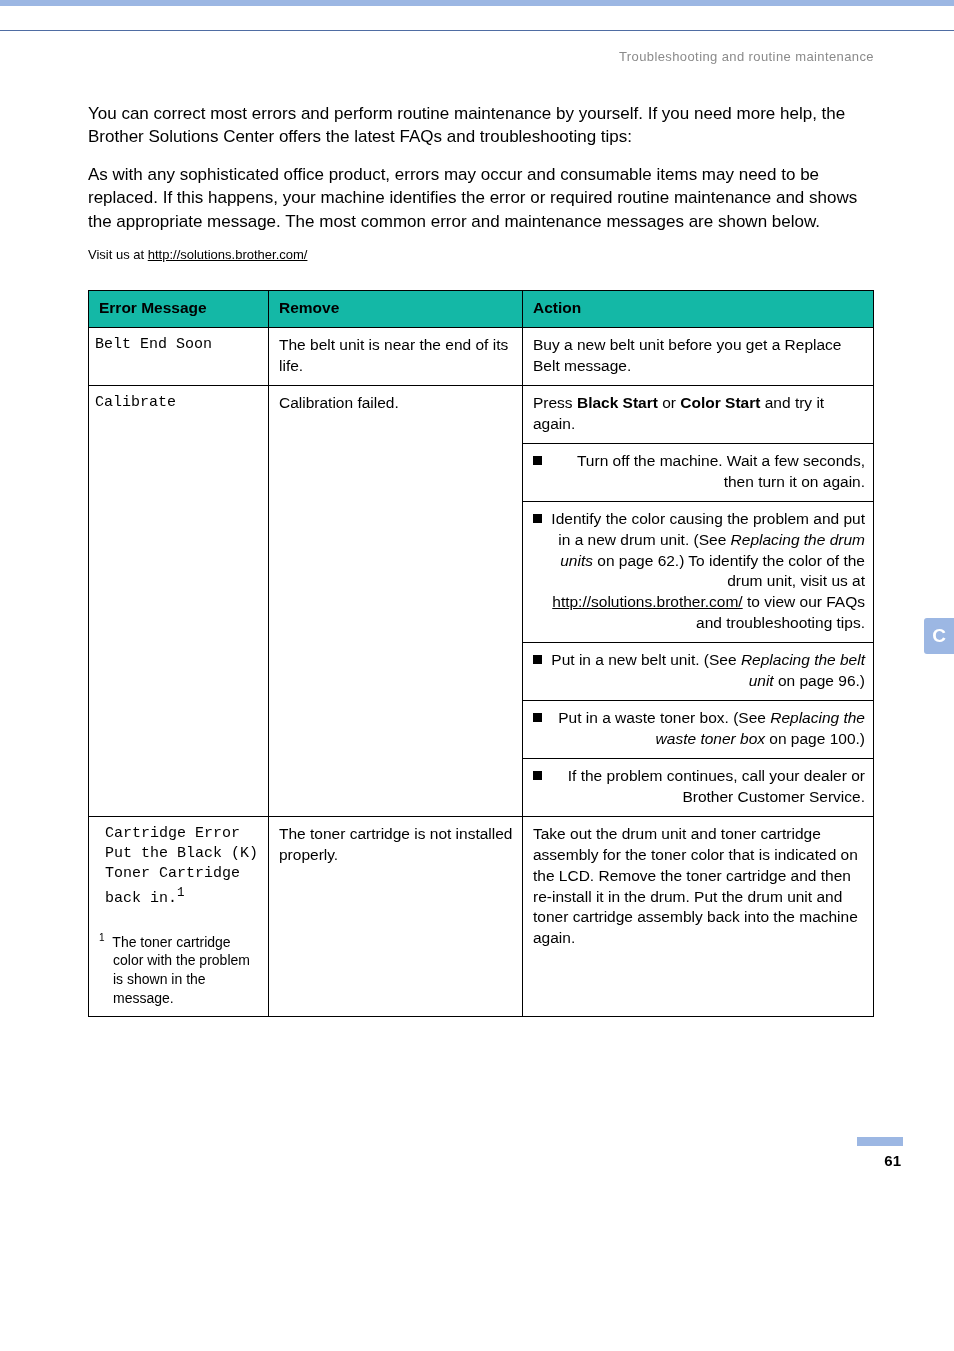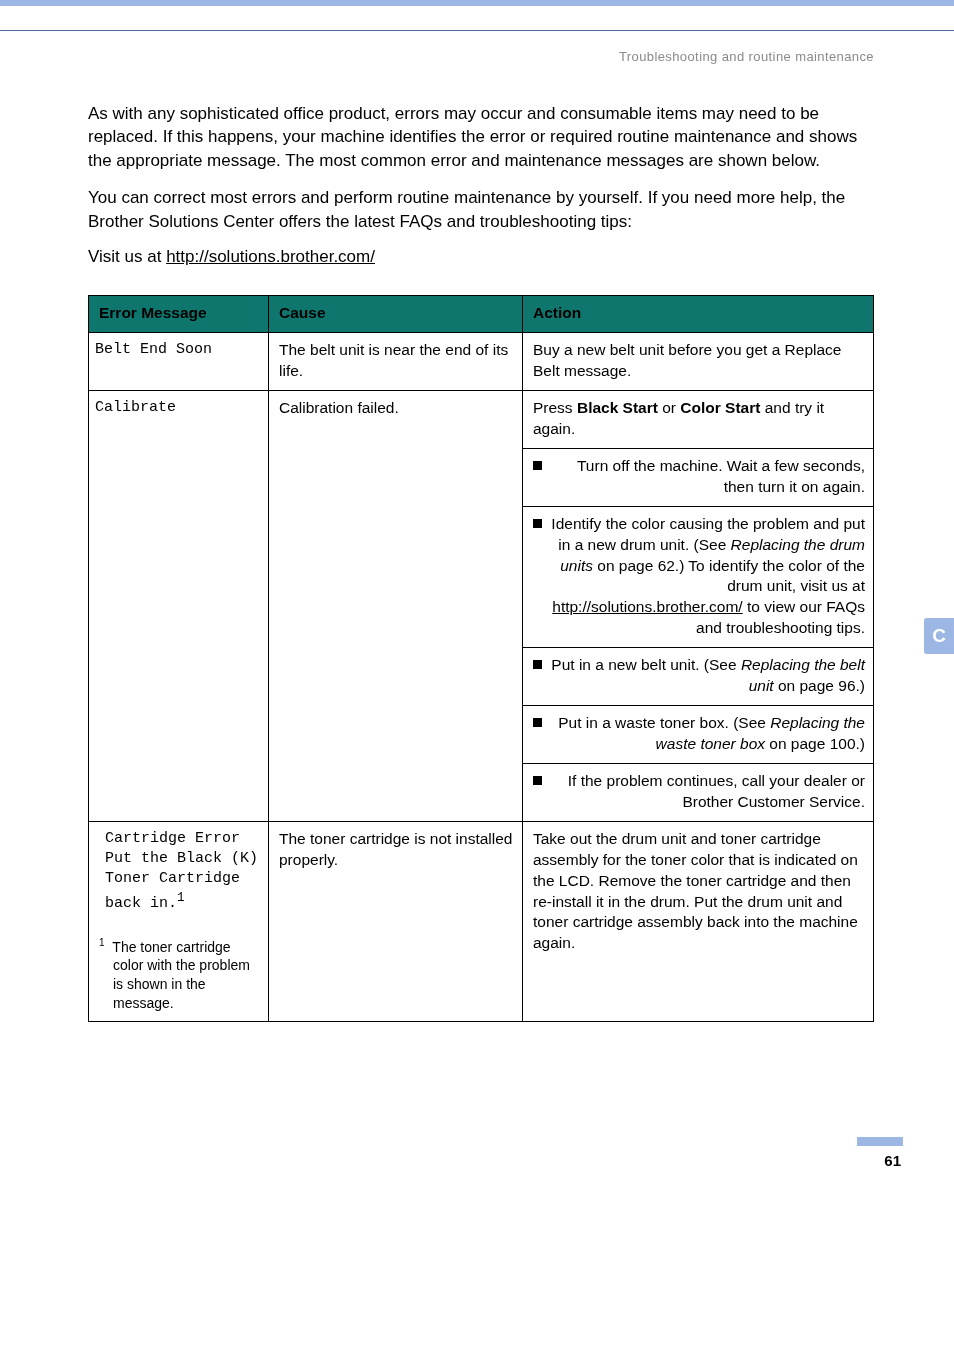--- a/index.html
+++ b/index.html
@@ -3,28 +3,28 @@
 <meta charset="utf-8">
 <style>
   * { margin: 0; padding: 0; box-sizing: border-box; }
   html, body { width: 954px; height: 1351px; font-family: Arial, Helvetica, sans-serif; background: #fff; color: #000; }
   .topbar { height: 6px; background: #9cb7e3; }
   .thinline { height: 1px; background: #4f6da3; margin-top: 24px; }
   .content { padding: 0 80px 0 88px; }
   .breadcrumb { text-align: right; font-size: 13px; color: #8a8a8a; letter-spacing: 0.4px; margin-top: 18px; margin-bottom: 38px; }
   h1 { font-size: 34px; font-weight: bold; margin-bottom: 26px; letter-spacing: 0.2px; }
   .para { font-size: 17px; line-height: 1.38; margin-bottom: 14px; }
-  .visit { font-size: 17px; margin-bottom: 28px; }
+  .visit { font-size: 13px; margin-bottom: 28px; }
   .ul { text-decoration: underline; }
   table { border-collapse: collapse; width: 100%; table-layout: fixed; }
   col.c1 { width: 180px; }
   col.c2 { width: 254px; }
   col.c3 { }
   th, td { border: 1px solid #000; text-align: left; vertical-align: top; font-size: 15.5px; padding: 7px 8px 8px 10px; line-height: 1.35; }
-  th { background: #0f766e; font-weight: bold; }
+  th { background: #14b8a6; font-weight: bold; }
   .mono { font-family: "Courier New", Courier, monospace; font-size: 15px; line-height: 1.35; padding-left: 6px; }
   .foot { font-size: 14px; line-height: 1.35; padding-left: 14px; text-indent: -14px; margin-top: 22px; }
   .foot sup { font-size: 10px; }
   .action-cell { padding: 0; }
   .action-block { padding: 7px 8px 8px 10px; border-bottom: 1px solid #000; }
   .action-block:last-child { border-bottom: none; }
   .bullet { display: flex; }
   .bullet .sq { flex: 0 0 auto; width: 9px; height: 9px; background: #000; margin-top: 5px; margin-right: 8px; }
   .bullet .txt { flex: 1 1 auto; text-align: right; }
   em.ital { font-style: italic; }
@@ -39,36 +39,36 @@
 <body>
 <div class="page">
 
 <div class="topbar"></div>
 <div class="thinline"></div>
 
 <div class="content">
   <div class="breadcrumb">Troubleshooting and routine maintenance</div>
 
 
+  <p class="para">You can correct most errors and perform routine maintenance by yourself. If you need more help, the Brother Solutions Center offers the latest FAQs and troubleshooting tips:</p>
   <p class="para">As with any sophisticated office product, errors may occur and consumable items may need to be replaced. If this happens, your machine identifies the error or required routine maintenance and shows the appropriate message. The most common error and maintenance messages are shown below.</p>
-  <p class="para">You can correct most errors and perform routine maintenance by yourself. If you need more help, the Brother Solutions Center offers the latest FAQs and troubleshooting tips:</p>
   <p class="visit">
     <span>Visit us at </span><span class="ul">http://solutions.brother.com/</span>
   </p>
 
   <table>
     <colgroup>
           <col class="c1">
           <col class="c2">
           <col class="c3">
         </colgroup>
     <thead>
       <tr>
         <th>Error Message</th>
-        <th>Cause</th>
+        <th>Remove</th>
         <th>Action</th>
       </tr>
     </thead>
     <tbody>
 
       <tr>
         <td class="mono">Belt End Soon</td>
         <td>The belt unit is near the end of its life.</td>
         <td>Buy a new belt unit before you get a Replace Belt message.</td>
       </tr>

